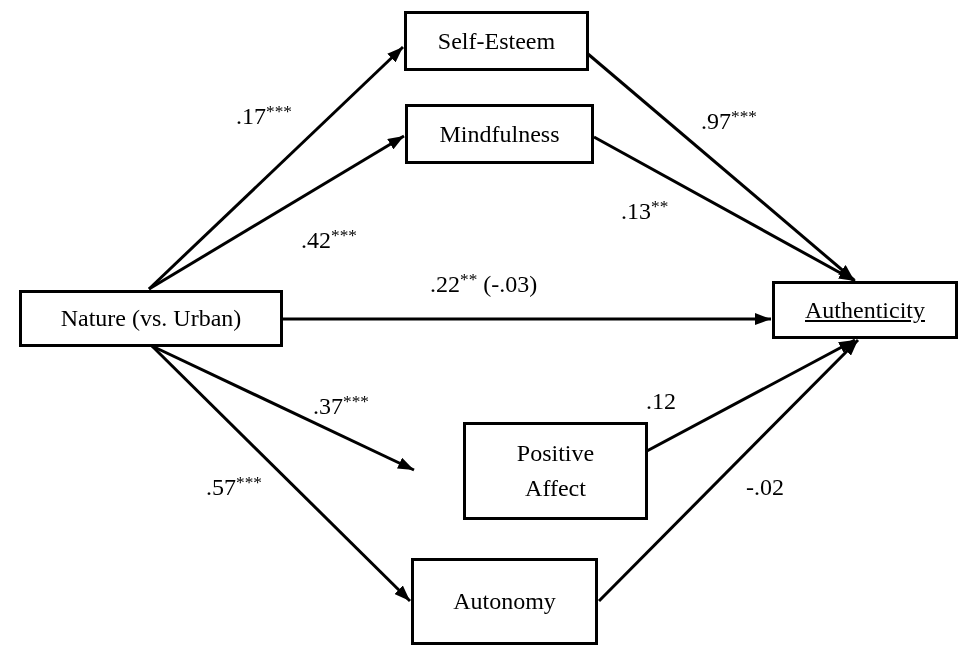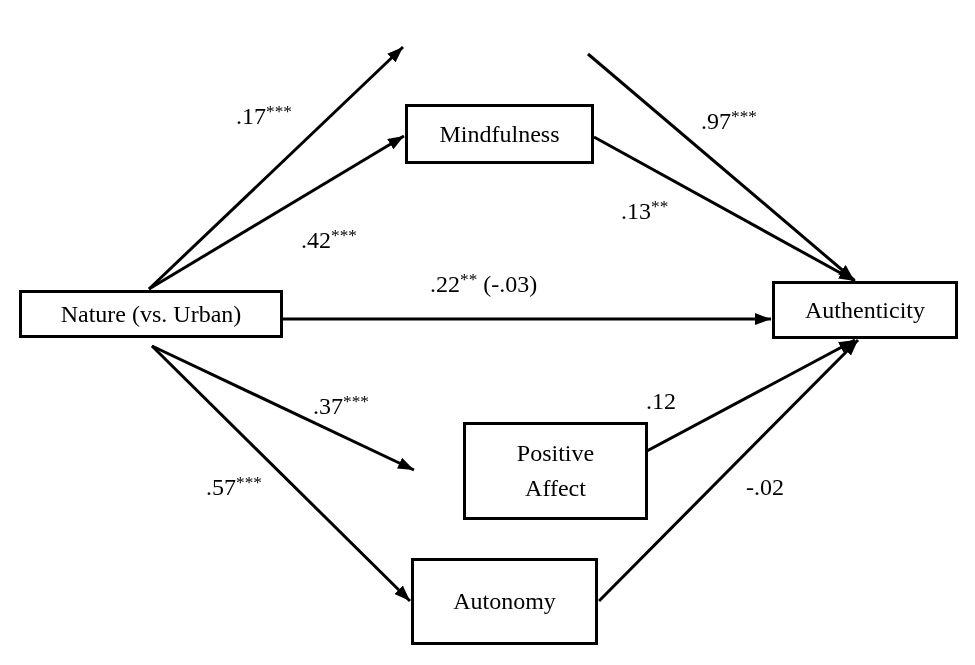--- a/index.html
+++ b/index.html
@@ -24,26 +24,26 @@
     background: #ffffff;
     display: flex;
     flex-direction: column;
     align-items: center;
     justify-content: center;
     font-size: 24px;
     line-height: 35px;
     text-align: center;
     white-space: nowrap;
   }
-  .node-nature        { left: 19px;  top: 290px; width: 264px; height: 48px; }
+  .node-nature        { left: 19px;  top: 290px; width: 264px; height: 57px; }
   .node-self-esteem   { left: 404px; top: 11px;  width: 185px; height: 60px; }
   .node-mindfulness   { left: 405px; top: 104px; width: 189px; height: 60px; }
   .node-positive-affect { left: 415px; top: 422px; width: 185px; height: 98px; margin-left: 48px; }
   .node-autonomy      { left: 411px; top: 558px; width: 187px; height: 87px; }
-  .node-authenticity  { left: 772px; top: 281px; width: 186px; height: 58px; }
+  .node-authenticity  { left: 772px; top: 281px; width: 186px; height: 58px; text-decoration: underline; }
   .coef-label {
     position: absolute;
     font-size: 24px;
     line-height: 26px;
     white-space: nowrap;
   }
   .coef-label sup {
     font-size: 0.72em;
     vertical-align: 0.38em;
     line-height: 0;
@@ -77,20 +77,23 @@
     <line x1="152" y1="346" x2="414" y2="470" stroke="#000" stroke-width="3" marker-end="url(#arr)"></line>
     <line x1="152" y1="346" x2="410" y2="601" stroke="#000" stroke-width="3" marker-end="url(#arr)"></line>
     <line x1="600" y1="476" x2="855" y2="340" stroke="#000" stroke-width="3" marker-end="url(#arr)"></line>
     <line x1="599" y1="601" x2="858" y2="340" stroke="#000" stroke-width="3" marker-end="url(#arr)"></line>
   </svg>
 
   <div class="node node-nature">
     <span>Nature (vs. Urban)</span>
   </div>
 
+  <div class="node node-self-esteem">
+    <span>Self-Esteem</span>
+  </div>
 
   <div class="node node-mindfulness">
     <span>Mindfulness</span>
   </div>
 
   <div class="node node-positive-affect">
     <span>Positive</span>
     <span>Affect</span>
   </div>
 

